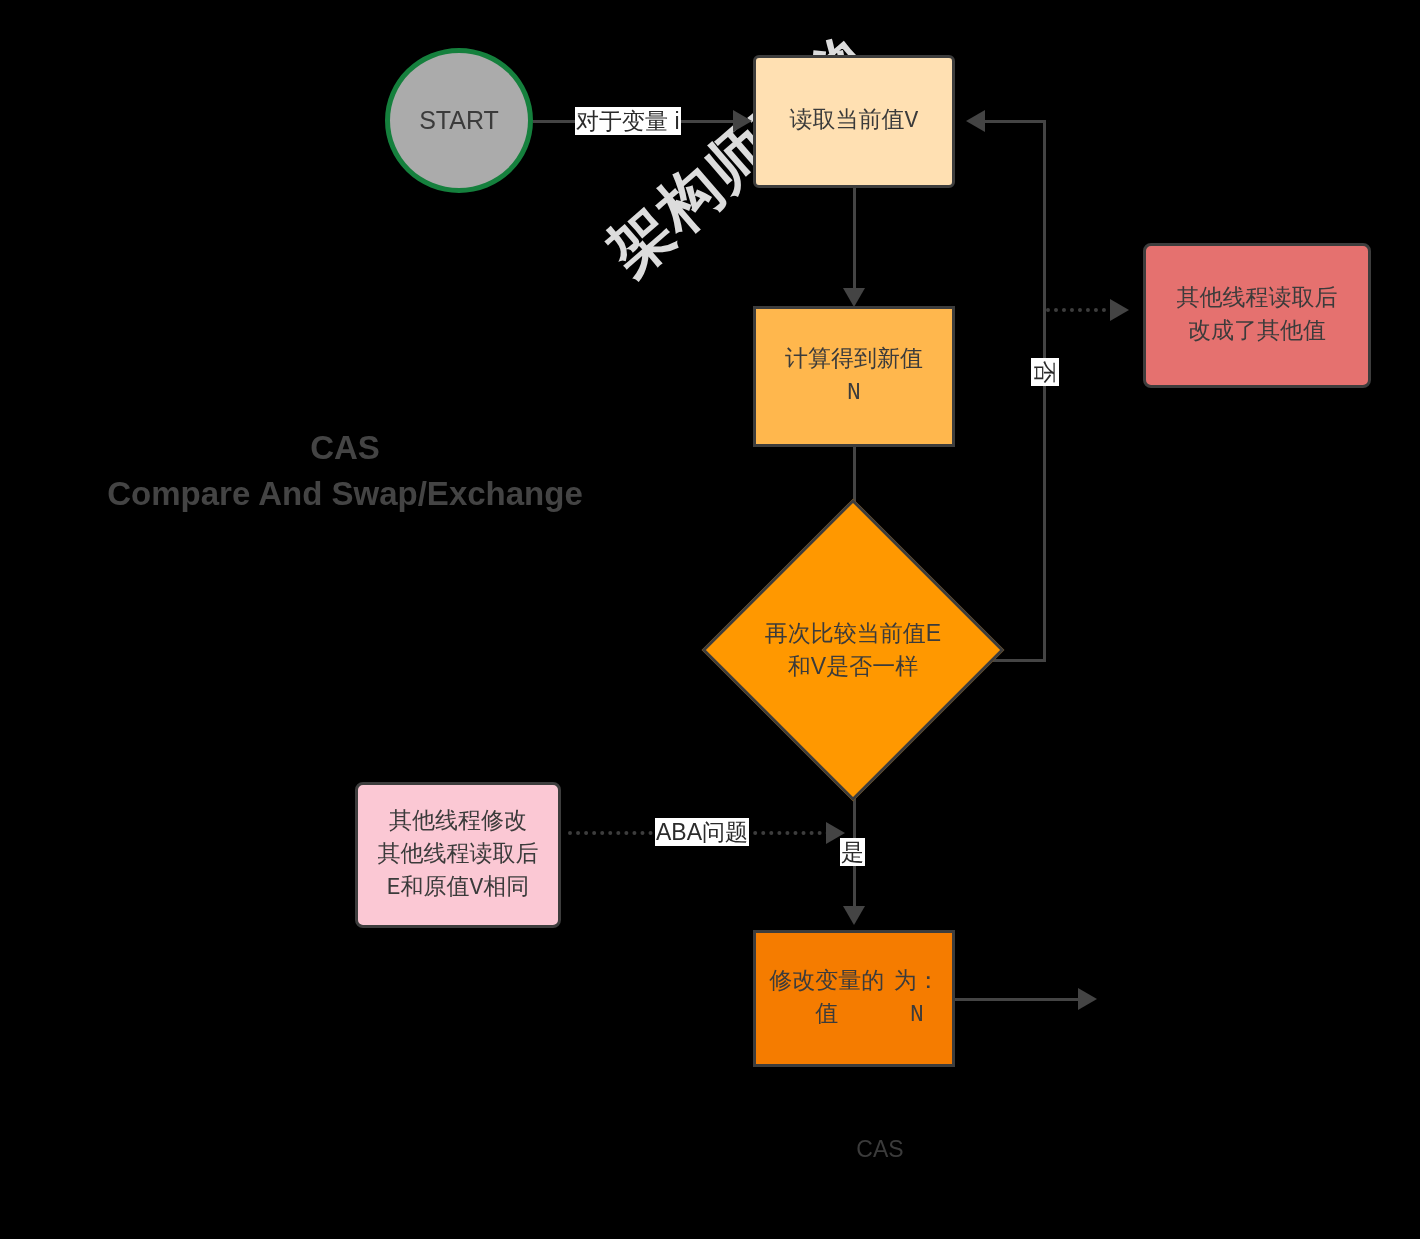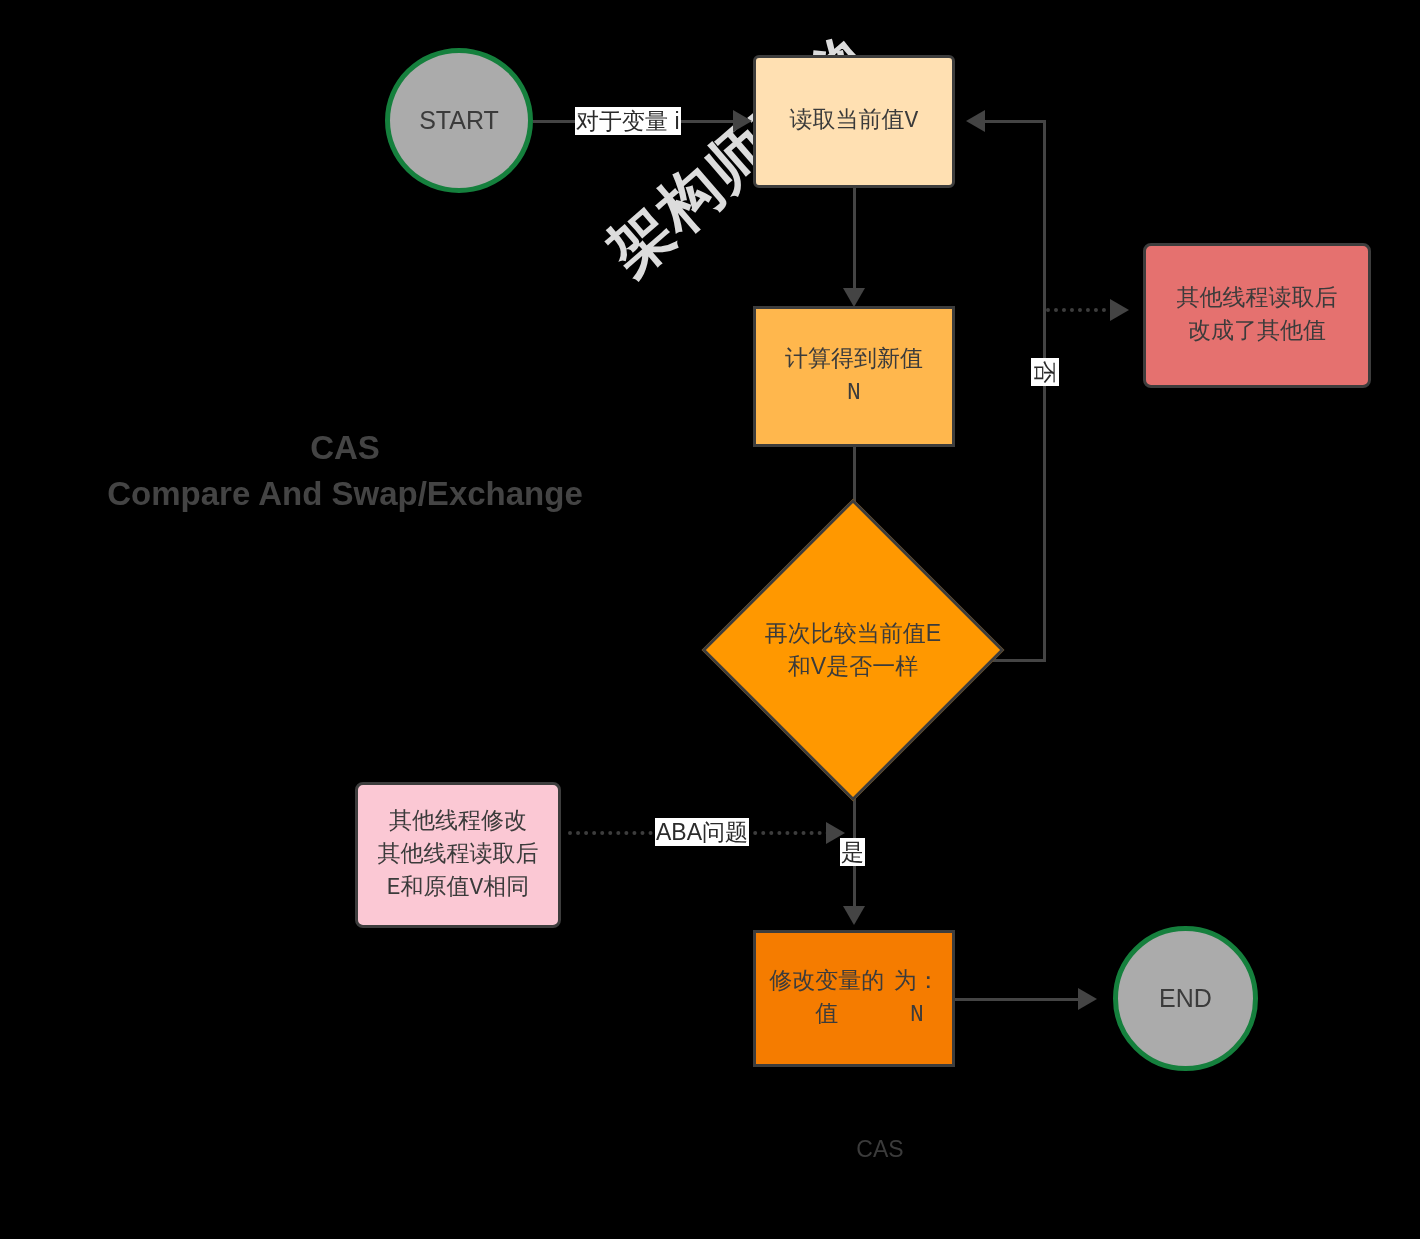--- a/index.html
+++ b/index.html
@@ -238,23 +238,20 @@
         <div>和V是否一样</div>
       </div>
     </div>
   </div>
 
   <div class="node-box box-write" style="left:753px; top:930px; width:202px; height:137px; ">
     <span>修改变量的值</span>
     <span>为：N</span>
   </div>
 
-  <div class="node-circle" style="left:1113px; top:926px; width:145px; height:145px;">
-    <span>END</span>
-  </div>
 
   <div class="node-box box-note-red" style="left:1143px; top:243px; width:228px; height:145px; flex-direction:column;">
     <span>其他线程读取后</span>
     <span>改成了其他值</span>
   </div>
 
   <div class="node-box box-note-pink" style="left:355px; top:759px; width:206px; height:146px; flex-direction:column;margin-top:23px;">
     <span>其他线程修改</span>
     <span>其他线程读取后</span>
     <span>E和原值V相同</span>

